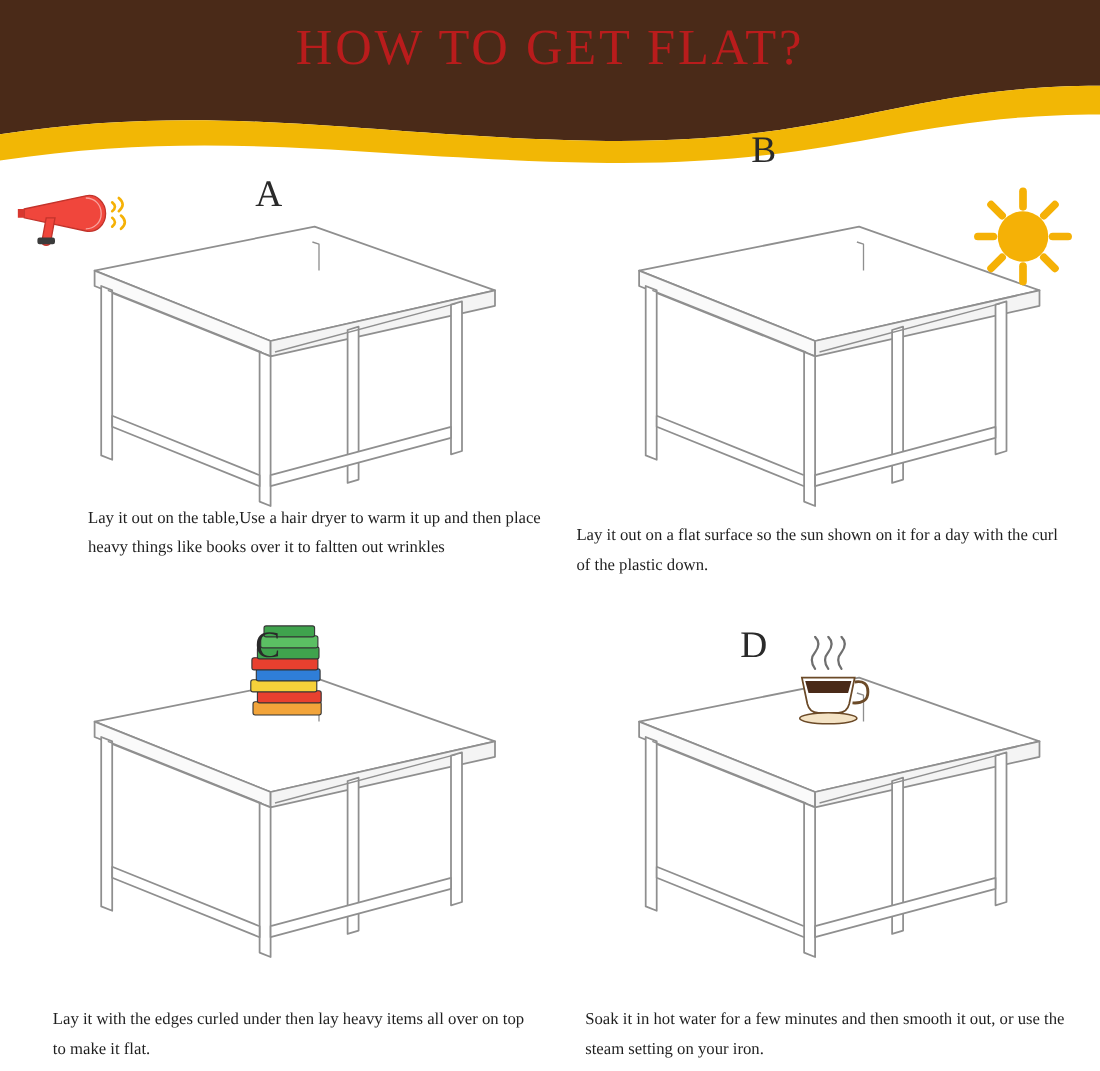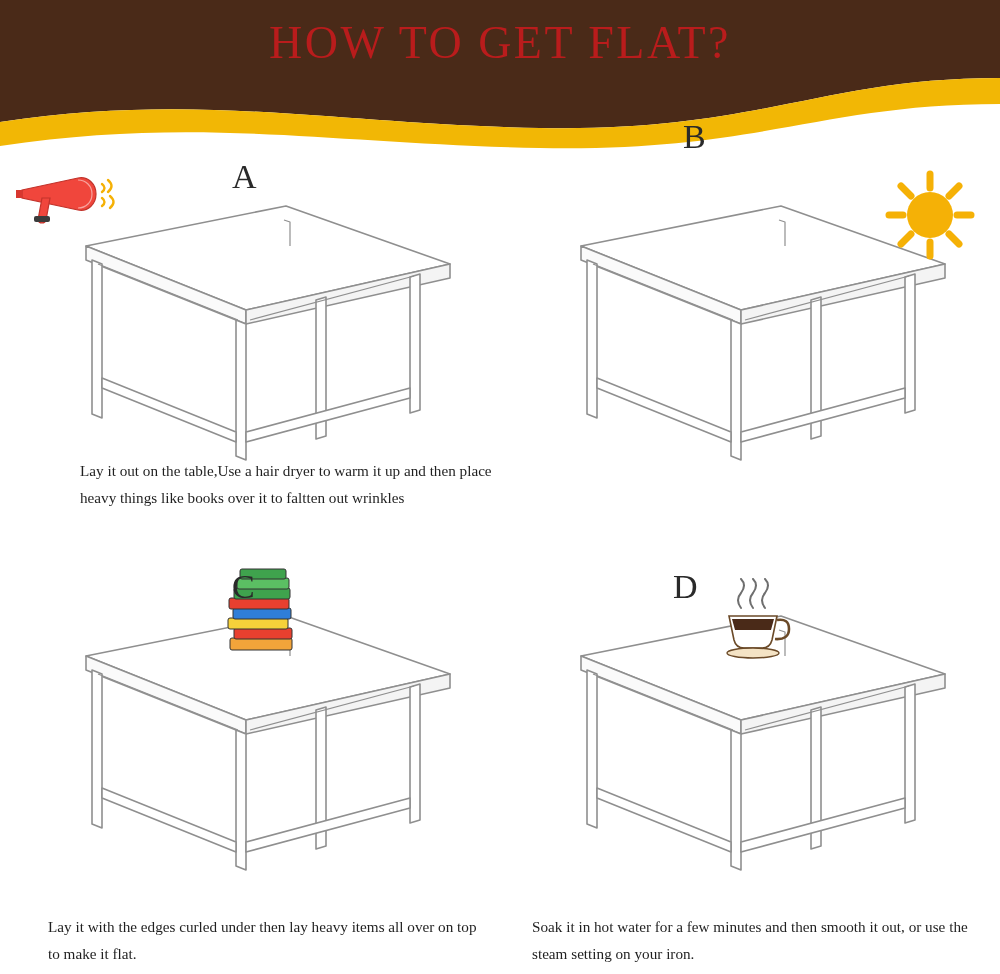--- a/index.html
+++ b/index.html
@@ -257,16 +257,17 @@
           <path d="M31,41 L73,41 L70,52 L34,52 Z" fill="#4a2a18"></path>
           <path d="M76,42 q12,-2 12,9 q0,11 -14,10" fill="none" stroke="#6b4a28" stroke-width="2.6"></path>
           <ellipse cx="52" cy="75" rx="26" ry="5" fill="#f4e3c5" stroke="#6b4a28" stroke-width="1.4"></ellipse>
         </g>
       </svg>
     </div>
     <div class="panel-letter" style="left:168px;top:0px;position:absolute;">D</div>
   </div>
 
   <div class="caption cap-abs" style="left:48px;  top:306px; width:430px;margin-left:32px;">Lay it out on the table,Use a hair dryer to warm it up and then place heavy things like books over it to faltten out wrinkles</div>
+  <div class="caption cap-abs" style="left:524px; top:322px; width:448px;">Lay it out on a flat surface so the sun shown on it for a day with the curl of the plastic down.</div>
   <div class="caption cap-abs" style="left:48px;  top:762px; width:430px;font-family:Liberation Serif, serif;">Lay it with the edges curled under then lay heavy items all over on top to make it flat.</div>
   <div class="caption cap-abs" style="left:532px; top:762px; width:448px;">Soak it in hot water for a few minutes and then smooth it out, or use the steam setting on your iron.</div>
 
 </div>
 
 </body></html>

